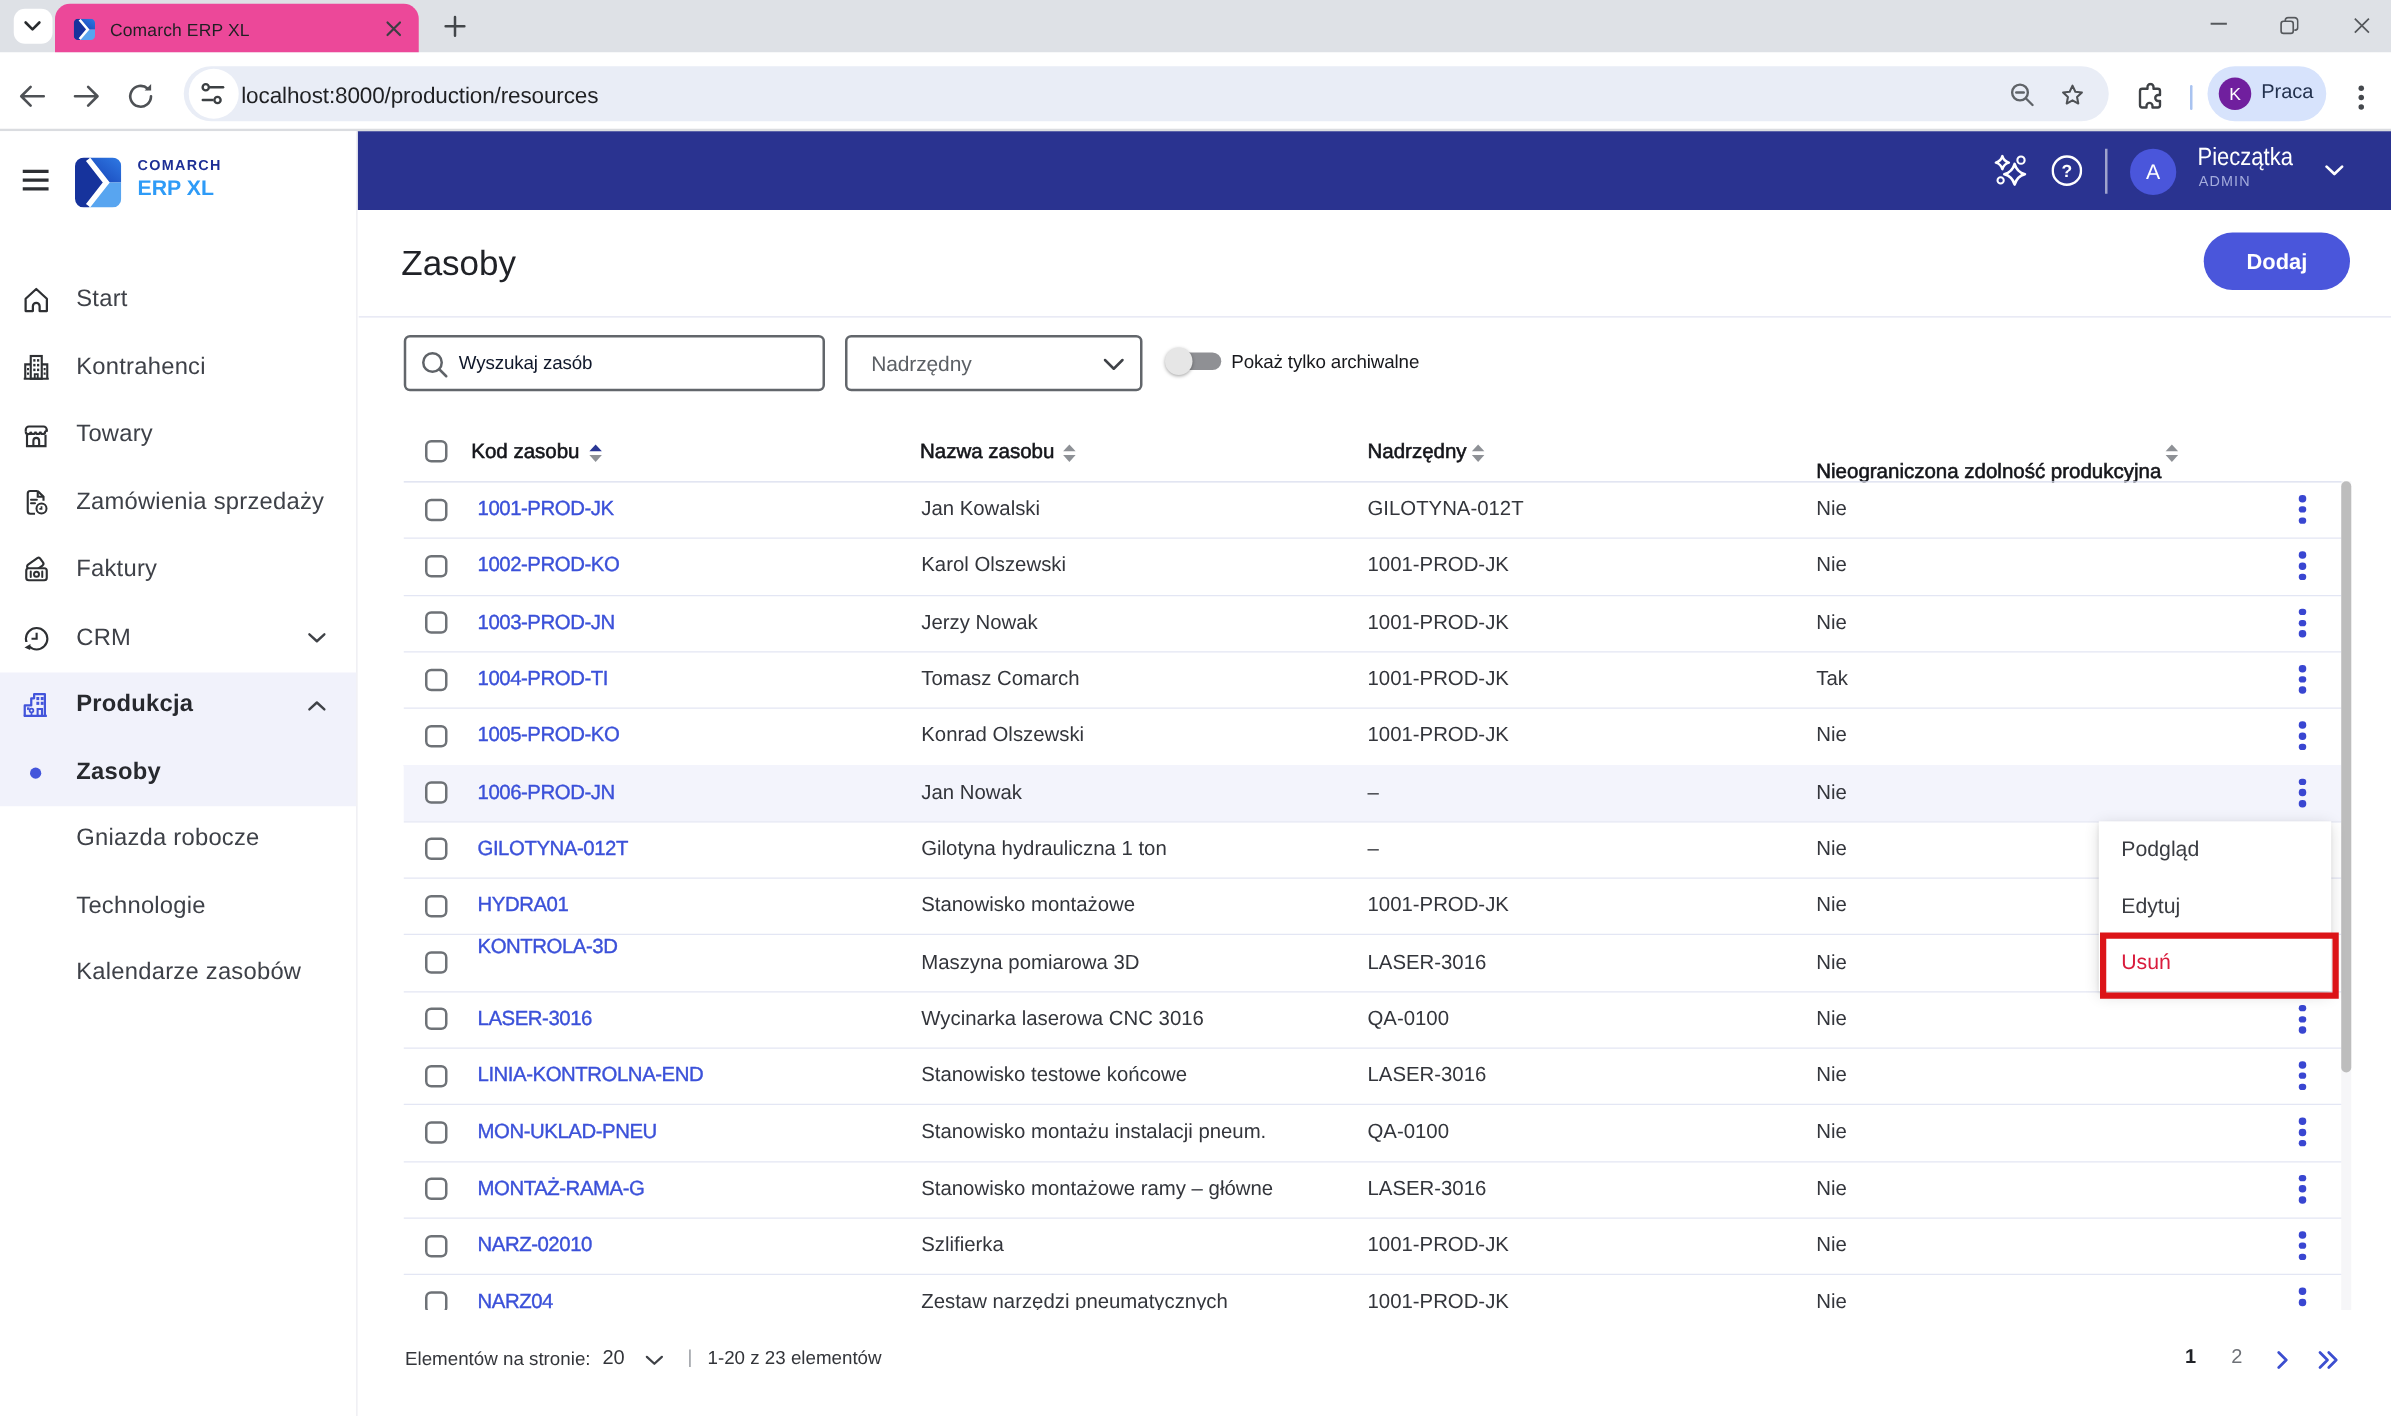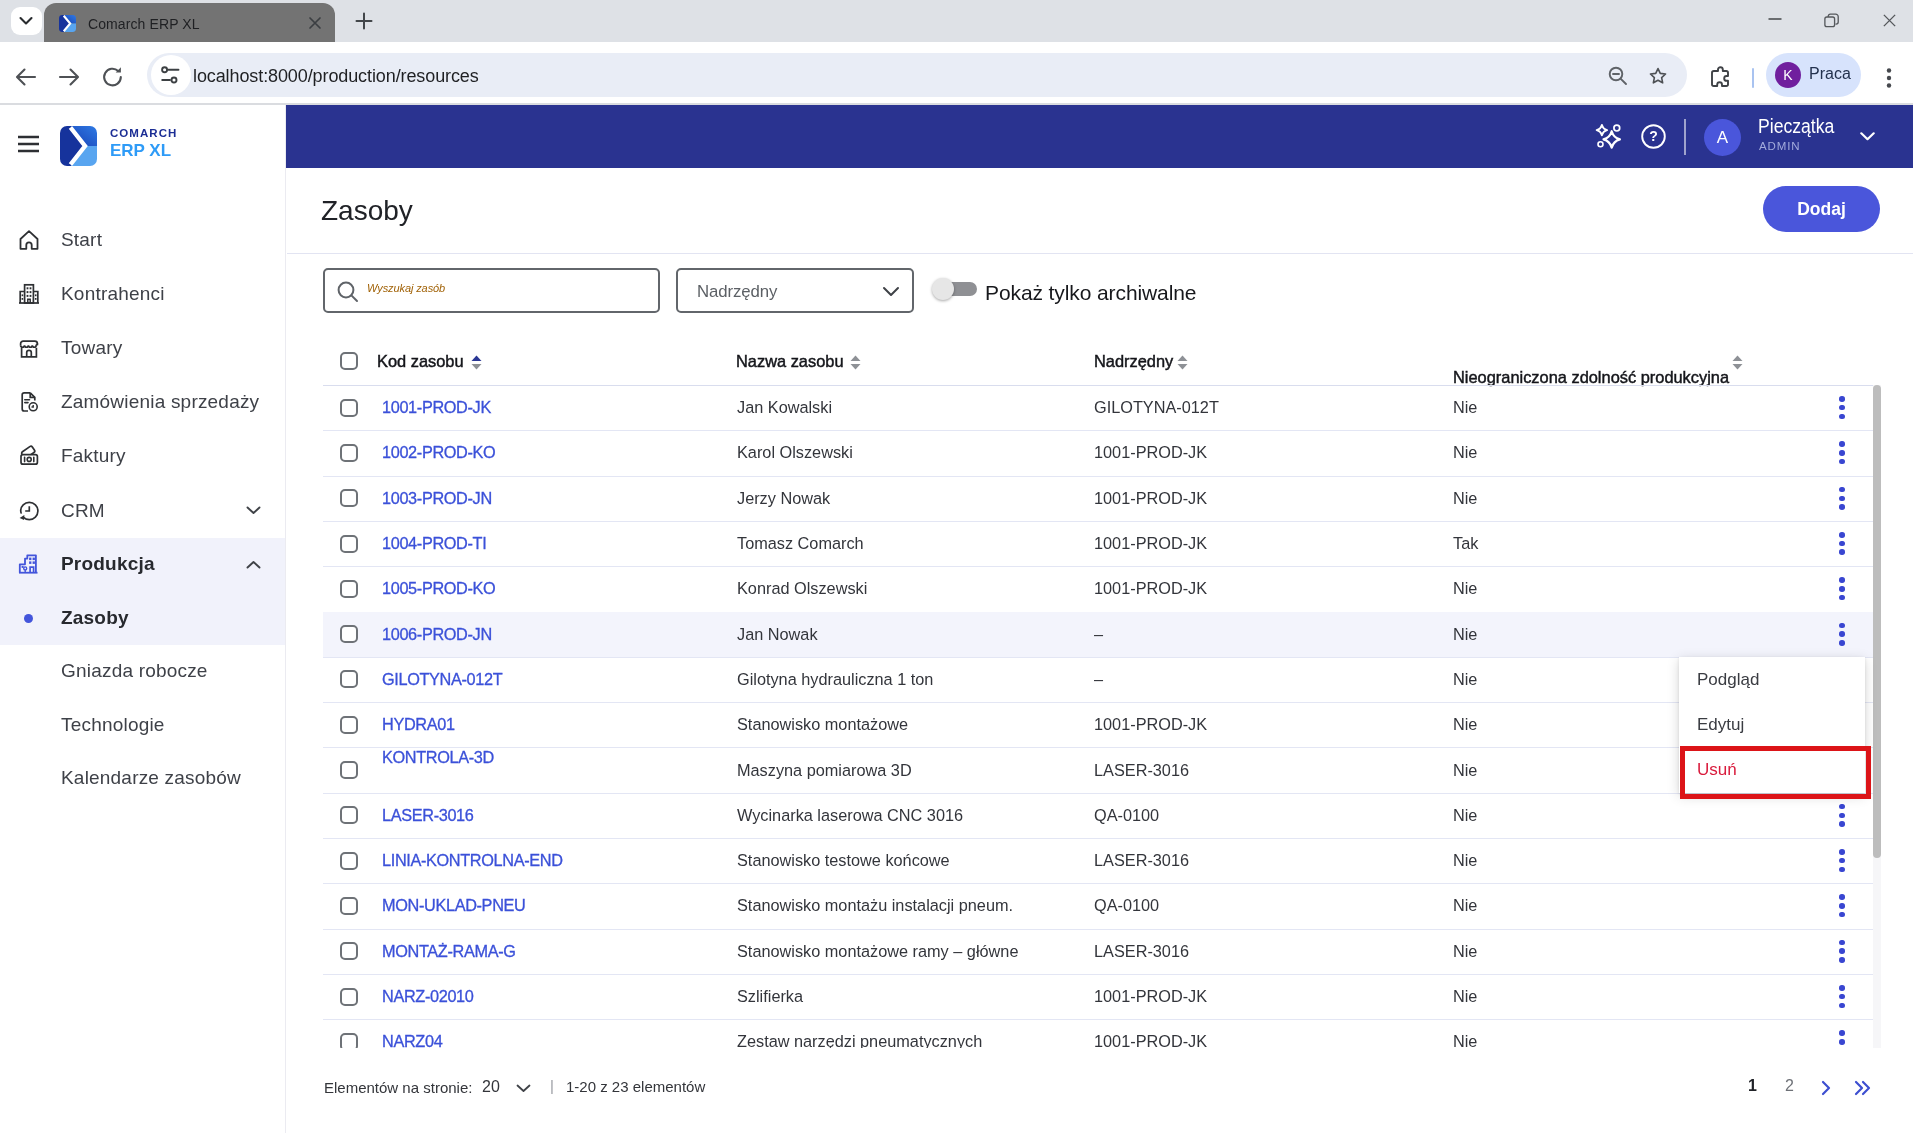--- a/index.html
+++ b/index.html
@@ -2,21 +2,21 @@
 <html lang="pl"><head><meta charset="utf-8">
 <title>Comarch ERP XL</title>
 <style>
 *{margin:0;padding:0;box-sizing:border-box;}
 html,body{width:1913px;height:1133px;overflow:hidden;background:#fff;
   font-family:"Liberation Sans",sans-serif;-webkit-font-smoothing:antialiased;}
 .abs{position:absolute;}
 
 #tabstrip{position:absolute;left:0;top:0;width:1913px;height:42px;background:#dee1e6;}
 #tsbtn{position:absolute;left:11px;top:7px;width:31px;height:28px;background:#fff;border-radius:9px;}
-#tab{position:absolute;left:44px;top:3px;width:291px;height:39px;background:#737373;border-radius:12px 12px 0 0;}
+#tab{position:absolute;left:44px;top:3px;width:291px;height:39px;background:#ec4899;border-radius:12px 12px 0 0;}
 #tab .title{position:absolute;left:44px;top:13px;font-size:14px;color:#1f2023;letter-spacing:.1px;}
 #newtab{position:absolute;left:350px;top:7px;width:28px;height:28px;}
 #toolbar{position:absolute;left:0;top:42px;width:1913px;height:61px;background:#fff;}
 #chromeline{position:absolute;left:0;top:103px;width:1913px;height:2px;background:#dadce0;}
 #urlpill{position:absolute;left:147px;top:53px;width:1540px;height:44px;border-radius:22px;background:#e9edf6;}
 #tunechip{position:absolute;left:151px;top:55px;width:40px;height:40px;border-radius:50%;background:#fff;}
 #urltext{position:absolute;left:193px;top:66px;font-size:18px;color:#1f2023;letter-spacing:-.1px;}
 #pracapill{position:absolute;left:1766px;top:53px;width:95px;height:44px;border-radius:22px;background:#d7e3fc;}
 #pracapill .k{position:absolute;left:9px;top:9px;width:26px;height:26px;border-radius:50%;background:#701f9e;
   color:#fff;font-size:14px;text-align:center;line-height:26px;}
@@ -28,27 +28,27 @@
 .navitem{position:absolute;left:61px;font-size:19px;letter-spacing:.2px;color:#3e4148;white-space:nowrap;}
 .navbold{font-weight:bold;color:#27292e;}
 .navicon{position:absolute;left:17px;width:24px;height:24px;}
 
 #content{position:absolute;left:287px;top:168px;width:1626px;height:965px;background:#fff;}
 #pagetitle{position:absolute;left:34px;top:27px;font-size:28px;color:#202227;}
 #dodaj{position:absolute;left:1476px;top:18px;width:117px;height:46px;border-radius:23px;background:#4a56db;
   color:#fff;font-size:17.5px;font-weight:bold;text-align:center;line-height:46px;}
 #titleline{position:absolute;left:0;top:85px;width:1626px;height:1px;background:#e2e4f2;}
 #searchbox{position:absolute;left:36px;top:100px;width:337px;height:45px;border:2px solid #62666b;border-radius:5px;background:#fff;}
-#searchbox .ph{position:absolute;left:42px;top:12px;font-size:11px;letter-spacing:-.1px;color:#a16207;font-style:italic;}
+#searchbox .ph{position:absolute;left:42px;top:12px;font-size:15px;letter-spacing:-.1px;color:#0f172a;}
 #selbox{position:absolute;left:389px;top:100px;width:238px;height:45px;border:2px solid #62666b;border-radius:5px;background:#fff;}
 #selbox .ph{position:absolute;left:19px;top:12px;font-size:16.8px;letter-spacing:-.1px;color:#5c6065;}
 #toggletrack{position:absolute;left:654px;top:114px;width:36px;height:14px;border-radius:7px;background:#8f9094;}
 #toggleknob{position:absolute;left:645px;top:110px;width:22px;height:22px;border-radius:50%;background:#e6e6e6;
   box-shadow:0 1px 3px rgba(0,0,0,.35);}
-#togglelabel{position:absolute;left:698px;top:113px;font-size:21px;letter-spacing:-.1px;color:#17181c;}
+#togglelabel{position:absolute;left:698px;top:113px;font-size:15px;letter-spacing:-.1px;color:#17181c;}
 
 .th{position:absolute;font-size:16.4px;color:#14151a;-webkit-text-stroke:.45px #14151a;white-space:nowrap;}
 .cb{position:absolute;width:18px;height:18px;border:2px solid #6e7277;border-radius:5px;background:#fff;}
 .cell{position:absolute;font-size:16.3px;color:#33353b;white-space:nowrap;}
 .code{color:#3b51d9;-webkit-text-stroke:.3px #3b51d9;letter-spacing:-.35px;}
 .rowline{position:absolute;left:36px;width:1551px;height:1px;background:#e3e6f4;}
 .hoverrow{position:absolute;left:36px;width:1551px;background:#f3f4fc;}
 .dots{position:absolute;width:5.6px;height:5.6px;border-radius:50%;background:#3946d1;}
 #vscroll{position:absolute;left:1586px;top:217px;width:8px;height:663px;background:#f6f6f8;}
 #vthumb{position:absolute;left:1586px;top:217px;width:8px;height:473px;border-radius:4px;background:#bdbdbd;}

